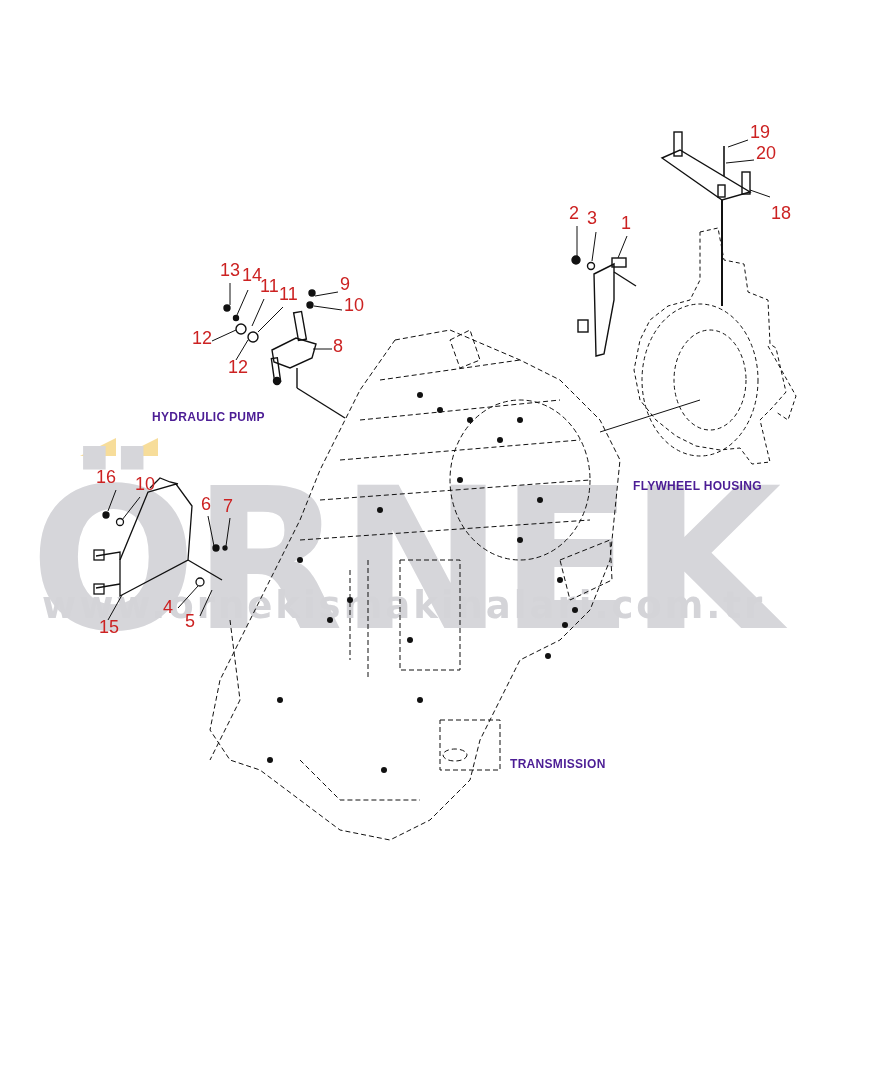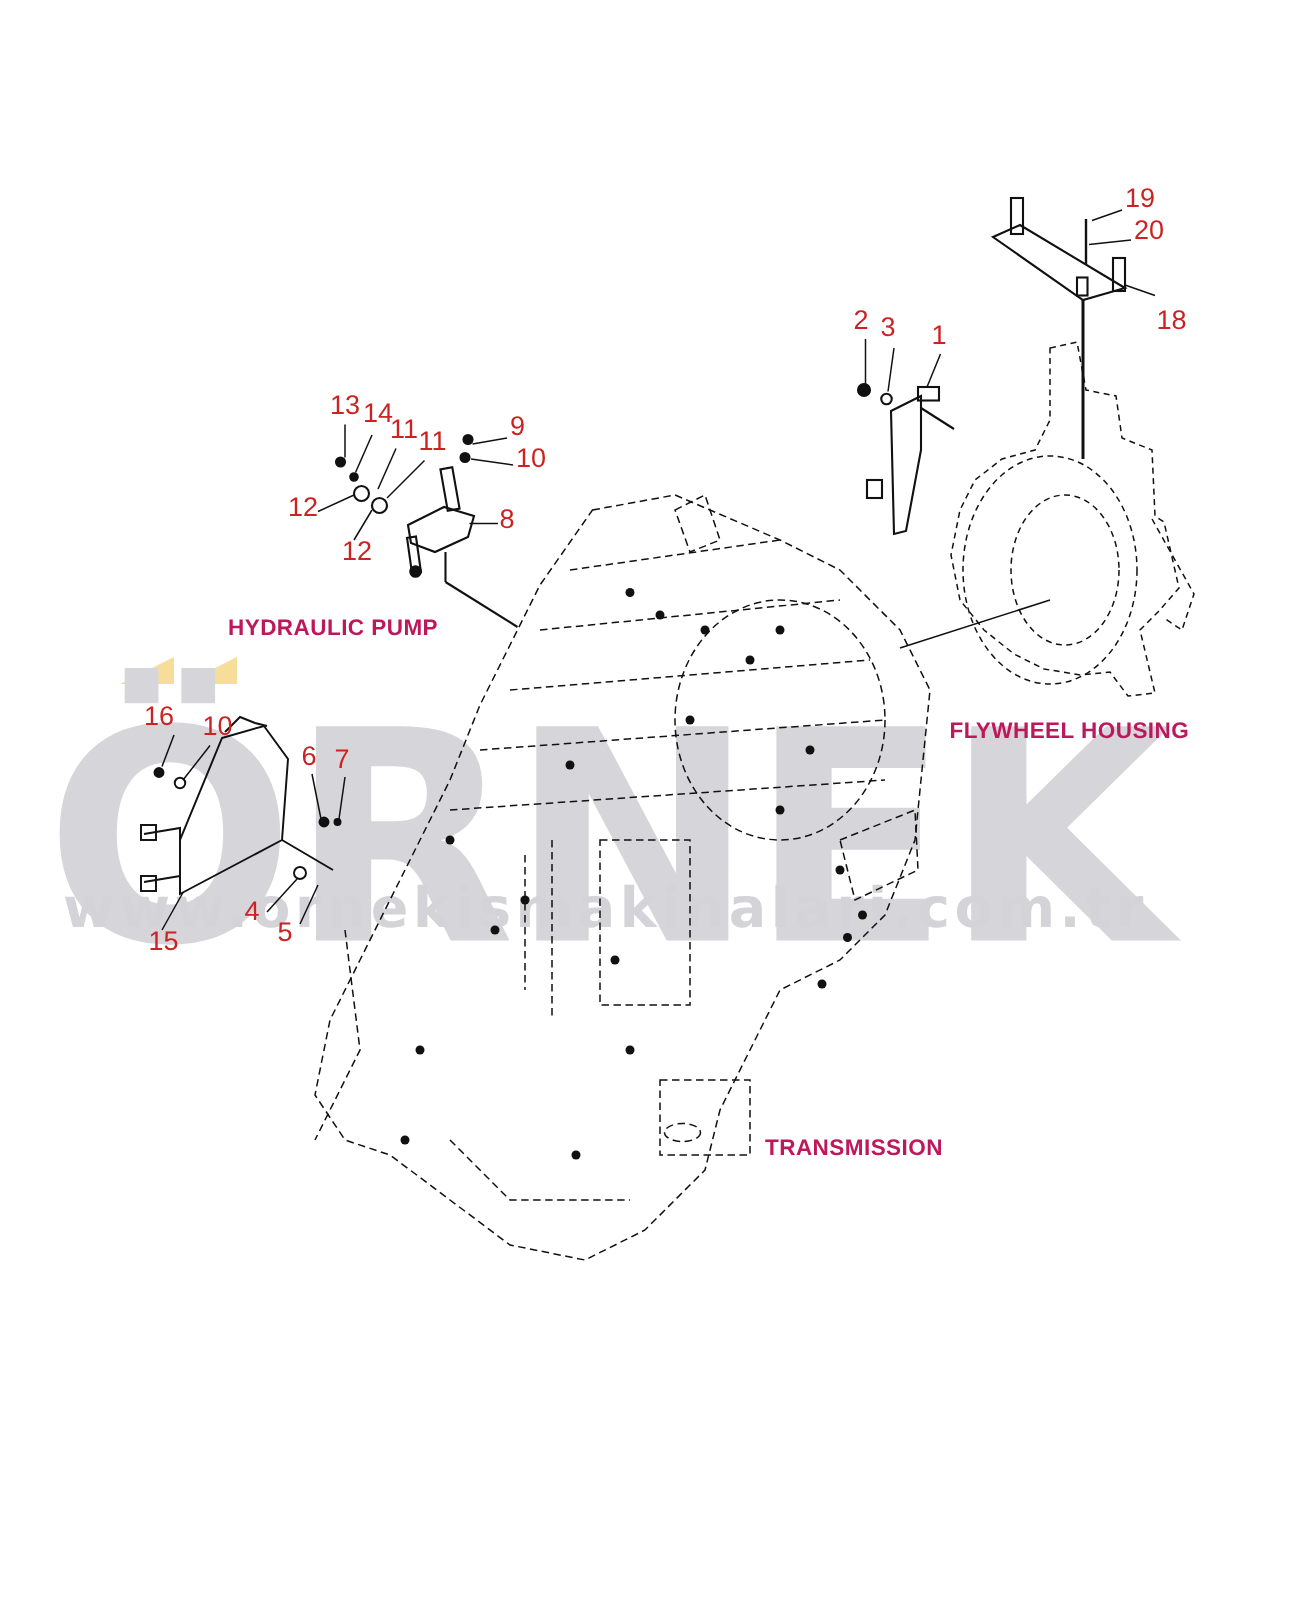--- a/index.html
+++ b/index.html
@@ -2,21 +2,21 @@
 <html><head>
   <meta charset="utf-8">
   <style>
     html, body { margin:0; padding:0; background:#ffffff; }
     body { width:872px; height:1065px; position:relative; overflow:hidden; font-family:"Liberation Sans", sans-serif; }
     .wm-letters { position:absolute; left:30px; top:462px; font-family:"DejaVu Sans", sans-serif; font-weight:bold; font-size:196px; letter-spacing:-4px; color:#d6d6da; line-height:1; white-space:nowrap; }
     .wm-url { position:absolute; left:42px; top:584px; font-family:"DejaVu Sans", sans-serif; font-weight:bold; font-size:37px; color:#d4d4d8; letter-spacing:3px; white-space:nowrap; }
     .wm-accent { position:absolute; top:438px; width:0; height:0; border-left:36px solid transparent; border-bottom:18px solid #f7dd9a; }
     svg.drawing { position:absolute; left:0; top:0; }
     .callout { position:absolute; color:#cc2222; font-size:18px; line-height:1; }
-    .component-label { position:absolute; color:#be185d; font-size:15px; font-weight:bold; letter-spacing:0.3px; white-space:nowrap; }
+    .component-label { position:absolute; color:#4c1d95; font-size:12px; font-weight:bold; letter-spacing:0.3px; white-space:nowrap; }
   </style>
 </head>
 <body>
 
 <div>
   <div class="wm-accent" style="left:80px;"></div>
   <div class="wm-accent" style="left:122px;"></div>
   <div class="wm-letters">ÖRNEK</div>
   <div class="wm-url">www.ornekismakinalari.com.tr</div>
 </div>

